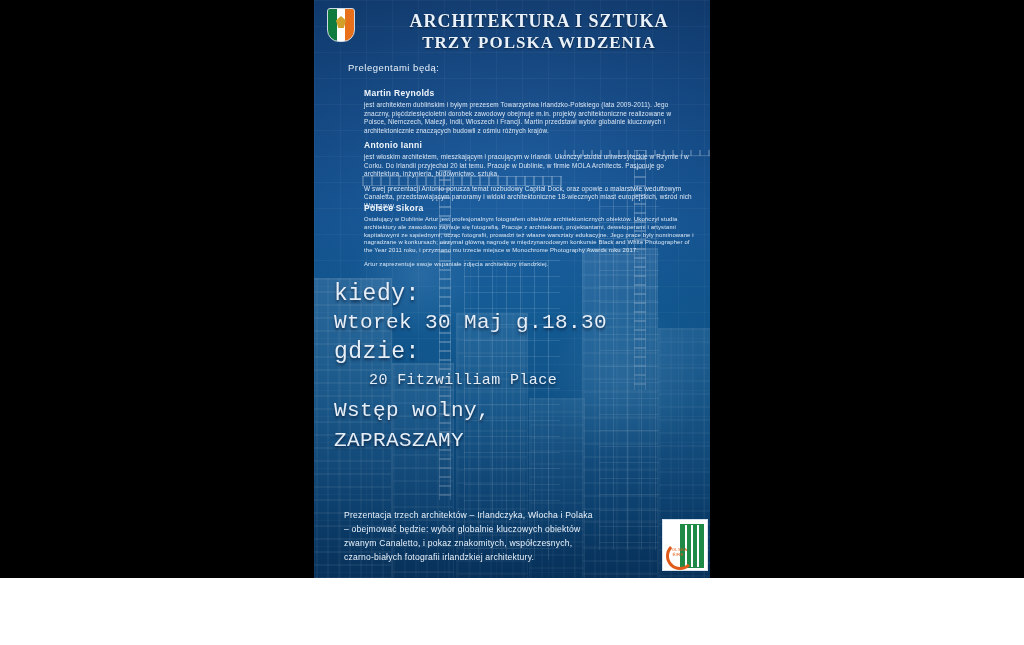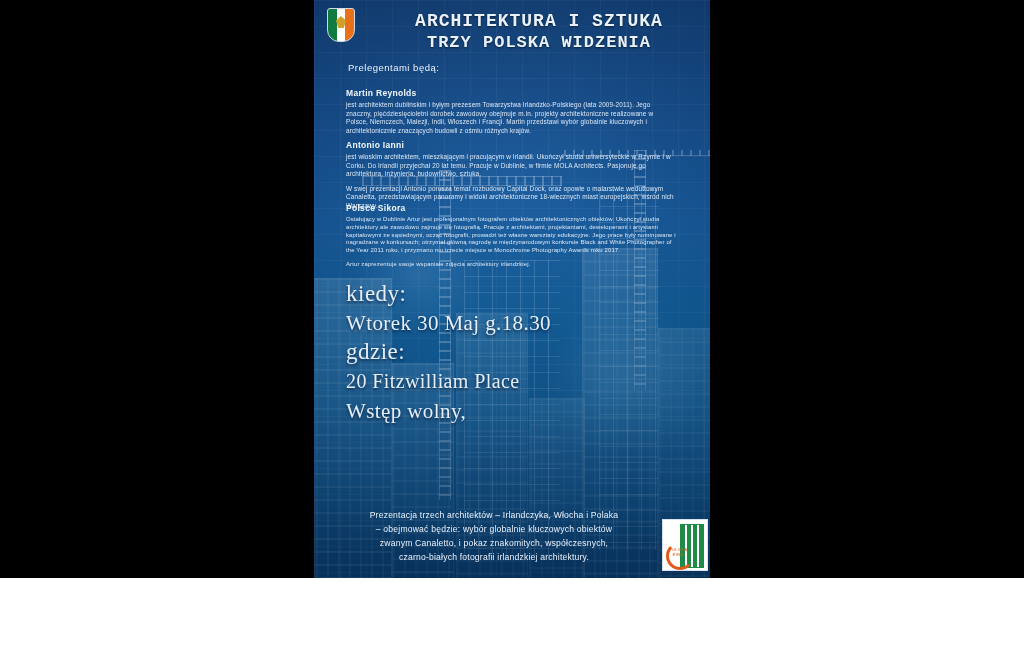--- a/index.html
+++ b/index.html
@@ -134,40 +134,40 @@
     clip-path: polygon(50% 0, 100% 38%, 78% 100%, 22% 100%, 0 38%);
   }
   .title-block {
     position: absolute;
     left: 60px;
     top: 10px;
     width: 330px;
     text-align: center;
   }
   .title-line {
-    font-family: Liberation Mono, monospace;
+    font-family: Liberation Serif, serif;
     font-weight: bold;
     letter-spacing: 1px;
     font-size: 18px;
     line-height: 22px;
     color: #e9f1fa;
     text-shadow: 0 1px 2px rgba(0,0,0,0.55);
   }
   .title-line.second { font-size: 17px; }
   
   .lead {
     position: absolute;
     left: 34px;
     top: 62px;
     font-size: 9.5px;
     font-weight: normal;
     letter-spacing: 0.5px;
     color: #eaf2fb;
   }
-  .speaker { position: absolute; left: 32px; width: 330px; }
+  .speaker { position: absolute; left: 50px; width: 330px; }
   .speaker .name {
     font-size: 8.5px;
     font-weight: bold;
     letter-spacing: 0.3px;
     color: #f0f6fc;
     margin-bottom: 3px;
   }
   .speaker .bio {
     font-size: 6.4px;
     line-height: 8.6px;
@@ -176,49 +176,48 @@
   }
   .speaker .bio p { margin: 0; }
   #speaker-1 { top: 88px; }
   #speaker-2 { top: 140px; }
   #speaker-3 { top: 203px; }
   #speaker-3 .bio { font-size: 5.9px; line-height: 7.8px; }
   .speaker .bio .spaced { margin-top: 6px; display: block; }
   
   .details {
     position: absolute;
-    left: 32px;
+    left: 20px;
     top: 280px;
     width: 340px;
-    font-family: Liberation Serif, serif;
+    font-family: Liberation Mono, monospace;
     color: #e6eef8;
     text-shadow: 0 2px 3px rgba(0,10,30,0.6);
   }
   .details .label {
     font-size: 23px;
     line-height: 28px;
     letter-spacing: 0.5px;
   }
   .details .value {
     font-size: 21px;
     line-height: 30px;
     letter-spacing: 0.4px;
   }
-  .details .value.big { font-size: 20px; }
+  .details .value.big { font-size: 15px; margin-left: 35px; }
   
   .footer {
     position: absolute;
     left: 30px;
     top: 508px;
     width: 300px;
     font-size: 8.6px;
     line-height: 14px;
     letter-spacing: 0.2px;
     color: #eaf2fb;
-    text-align: center;
   }
   .footer p { margin: 0; }
   .logo-box {
     position: absolute;
     left: 348px;
     top: 519px;
     width: 44px;
     height: 50px;
     background: #ffffff;
     border: 1px solid #d8e2ec;
@@ -321,20 +320,21 @@
         <p class="spaced">Artur zaprezentuje swoje wspaniałe zdjęcia architektury irlandzkiej.</p>
       </div>
     </div>
 
     <div class="details">
       <div class="label">kiedy:</div>
       <div class="value">Wtorek 30 Maj g.18.30</div>
       <div class="label">gdzie:</div>
       <div class="value big">20 Fitzwilliam Place</div>
       <div class="value">Wstęp wolny,</div>
+      <div class="value">ZAPRASZAMY</div>
     </div>
 
     <div class="footer">
       <p>Prezentacja trzech architektów – Irlandczyka, Włocha i Polaka</p>
       <p>– obejmować będzie: wybór globalnie kluczowych obiektów</p>
       <p>zwanym Canaletto, i pokaz znakomitych, współczesnych,</p>
       <p>czarno-białych fotografii irlandzkiej architektury.</p>
     </div>
 
     <div class="logo-box">

